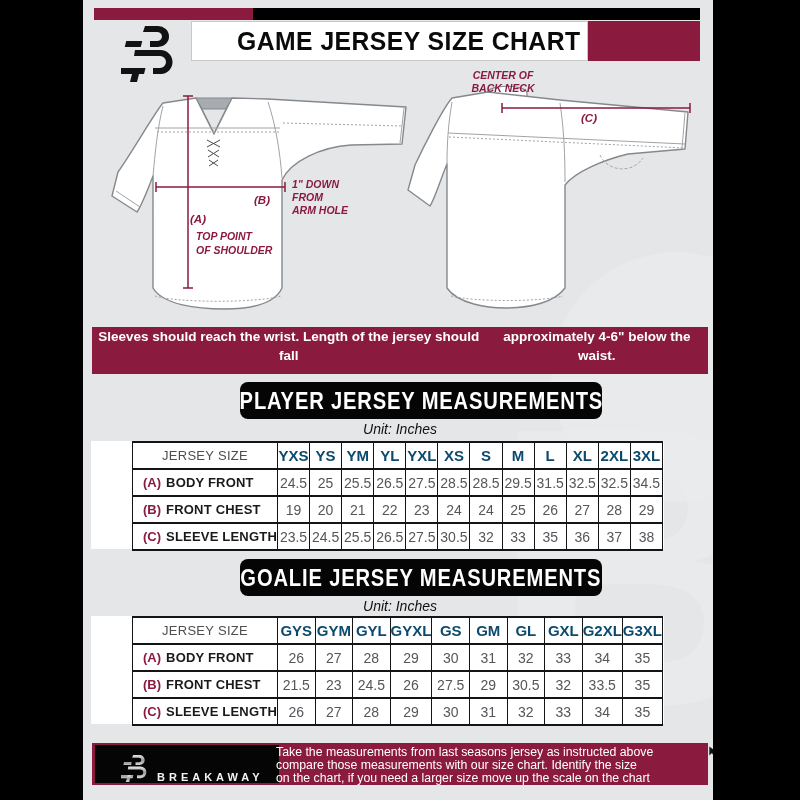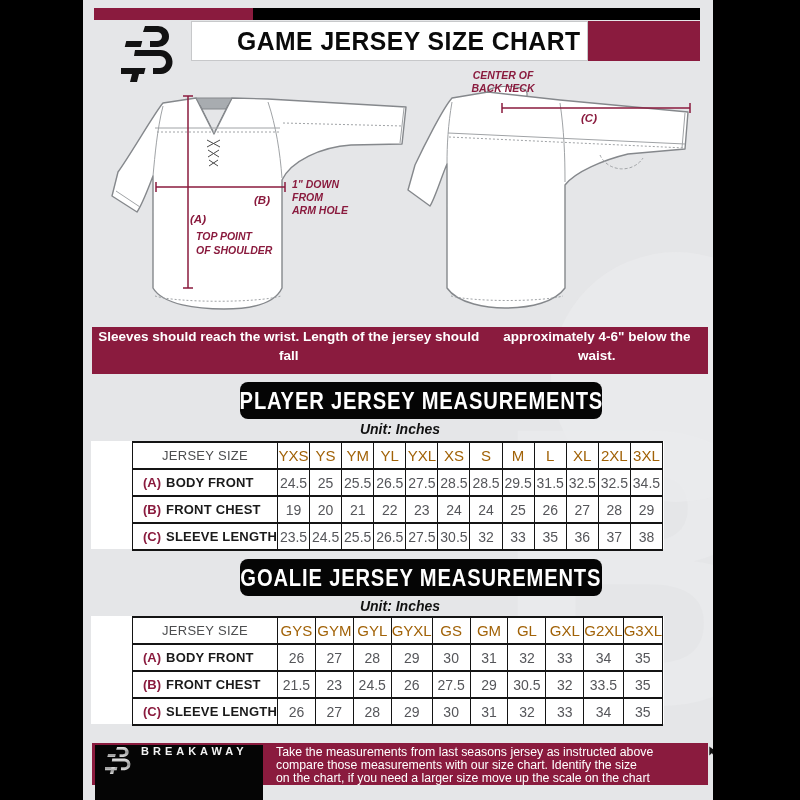--- a/index.html
+++ b/index.html
@@ -29,42 +29,42 @@
   
   .banner{position:absolute;left:9px;top:327px;width:616px;height:47px;background:#8A1B3E;
           color:#fff;text-align:center;font-size:13.5px;line-height:19px;font-weight:600;
           display:flex;flex-direction:row;justify-content:center;}
 
   
   .sec-head{position:absolute;left:157px;width:362px;height:37px;background:#050505;border-radius:8px;
             display:flex;align-items:center;justify-content:center;}
   .sec-head span{display:inline-block;transform:scaleX(.84);font-size:24px;font-weight:bold;
                  letter-spacing:1px;color:#fff;white-space:nowrap;}
-  .unit{position:absolute;left:0;width:634px;text-align:center;font-size:14px;font-weight:bold;
+  .unit{position:absolute;left:0;width:634px;text-align:center;font-size:14px;font-weight:normal;
         font-style:italic;color:#111;}
 
   
   .panel{position:absolute;left:8px;width:573px;height:108px;background:#fff;}
   .size-table{position:absolute;left:49px;width:531px;display:grid;grid-auto-rows:27px;
               border-left:1.5px solid #141414;border-top:2.2px solid #141414;background:#fff;box-sizing:border-box;}
   #player-table{grid-template-columns:145px repeat(12,1fr);}
   #goalie-table{grid-template-columns:145px repeat(10,1fr);}
   .cell{display:flex;align-items:center;justify-content:center;background:#fff;
         border-right:1.4px solid #141414;border-bottom:2.2px solid #141414;box-sizing:border-box;}
   .cell.corner{font-size:13px;color:#4D4E50;letter-spacing:.3px;}
-  .cell.head{font-size:15px;font-weight:normal;color:#a16207;}
+  .cell.head{font-size:15px;font-weight:bold;color:#0c4a6e;}
   .cell.rowlabel{justify-content:flex-start;padding-left:10px;font-size:13px;}
   .cell.rowlabel .key{color:#8A1B3E;font-weight:bold;margin-right:5px;}
   .cell.rowlabel .lbl{color:#1A1A1A;font-weight:600;letter-spacing:.2px;}
   .cell.val{font-size:14px;color:#55565A;}
 
   
   .footer{position:absolute;left:9px;top:743px;width:616px;height:42px;background:#8A1B3E;}
-  .footer-logo-box{position:absolute;left:3px;top:2px;width:168px;height:55px;background:#050505;
-                   display:flex;align-items:flex-start;}
+  .footer-logo-box{position:absolute;left:3px;top:2px;width:168px;height:38px;background:#050505;
+                   display:flex;align-items:flex-end;padding-left:16px;}
   .footer-brand{color:#F2F2F2;font-size:11px;font-weight:bold;letter-spacing:4px;margin-left:6px;}
   .footer-note{position:absolute;left:184px;top:3px;width:424px;color:#fff;font-size:12.3px;
                line-height:13.2px;}
   .ftr-logo{width:30px;height:30px;margin-left:10px;flex:none;}
 
   .cursor{position:absolute;left:626px;top:746px;width:10px;height:12px;}
 </style>
 </head>
 <body>
 

